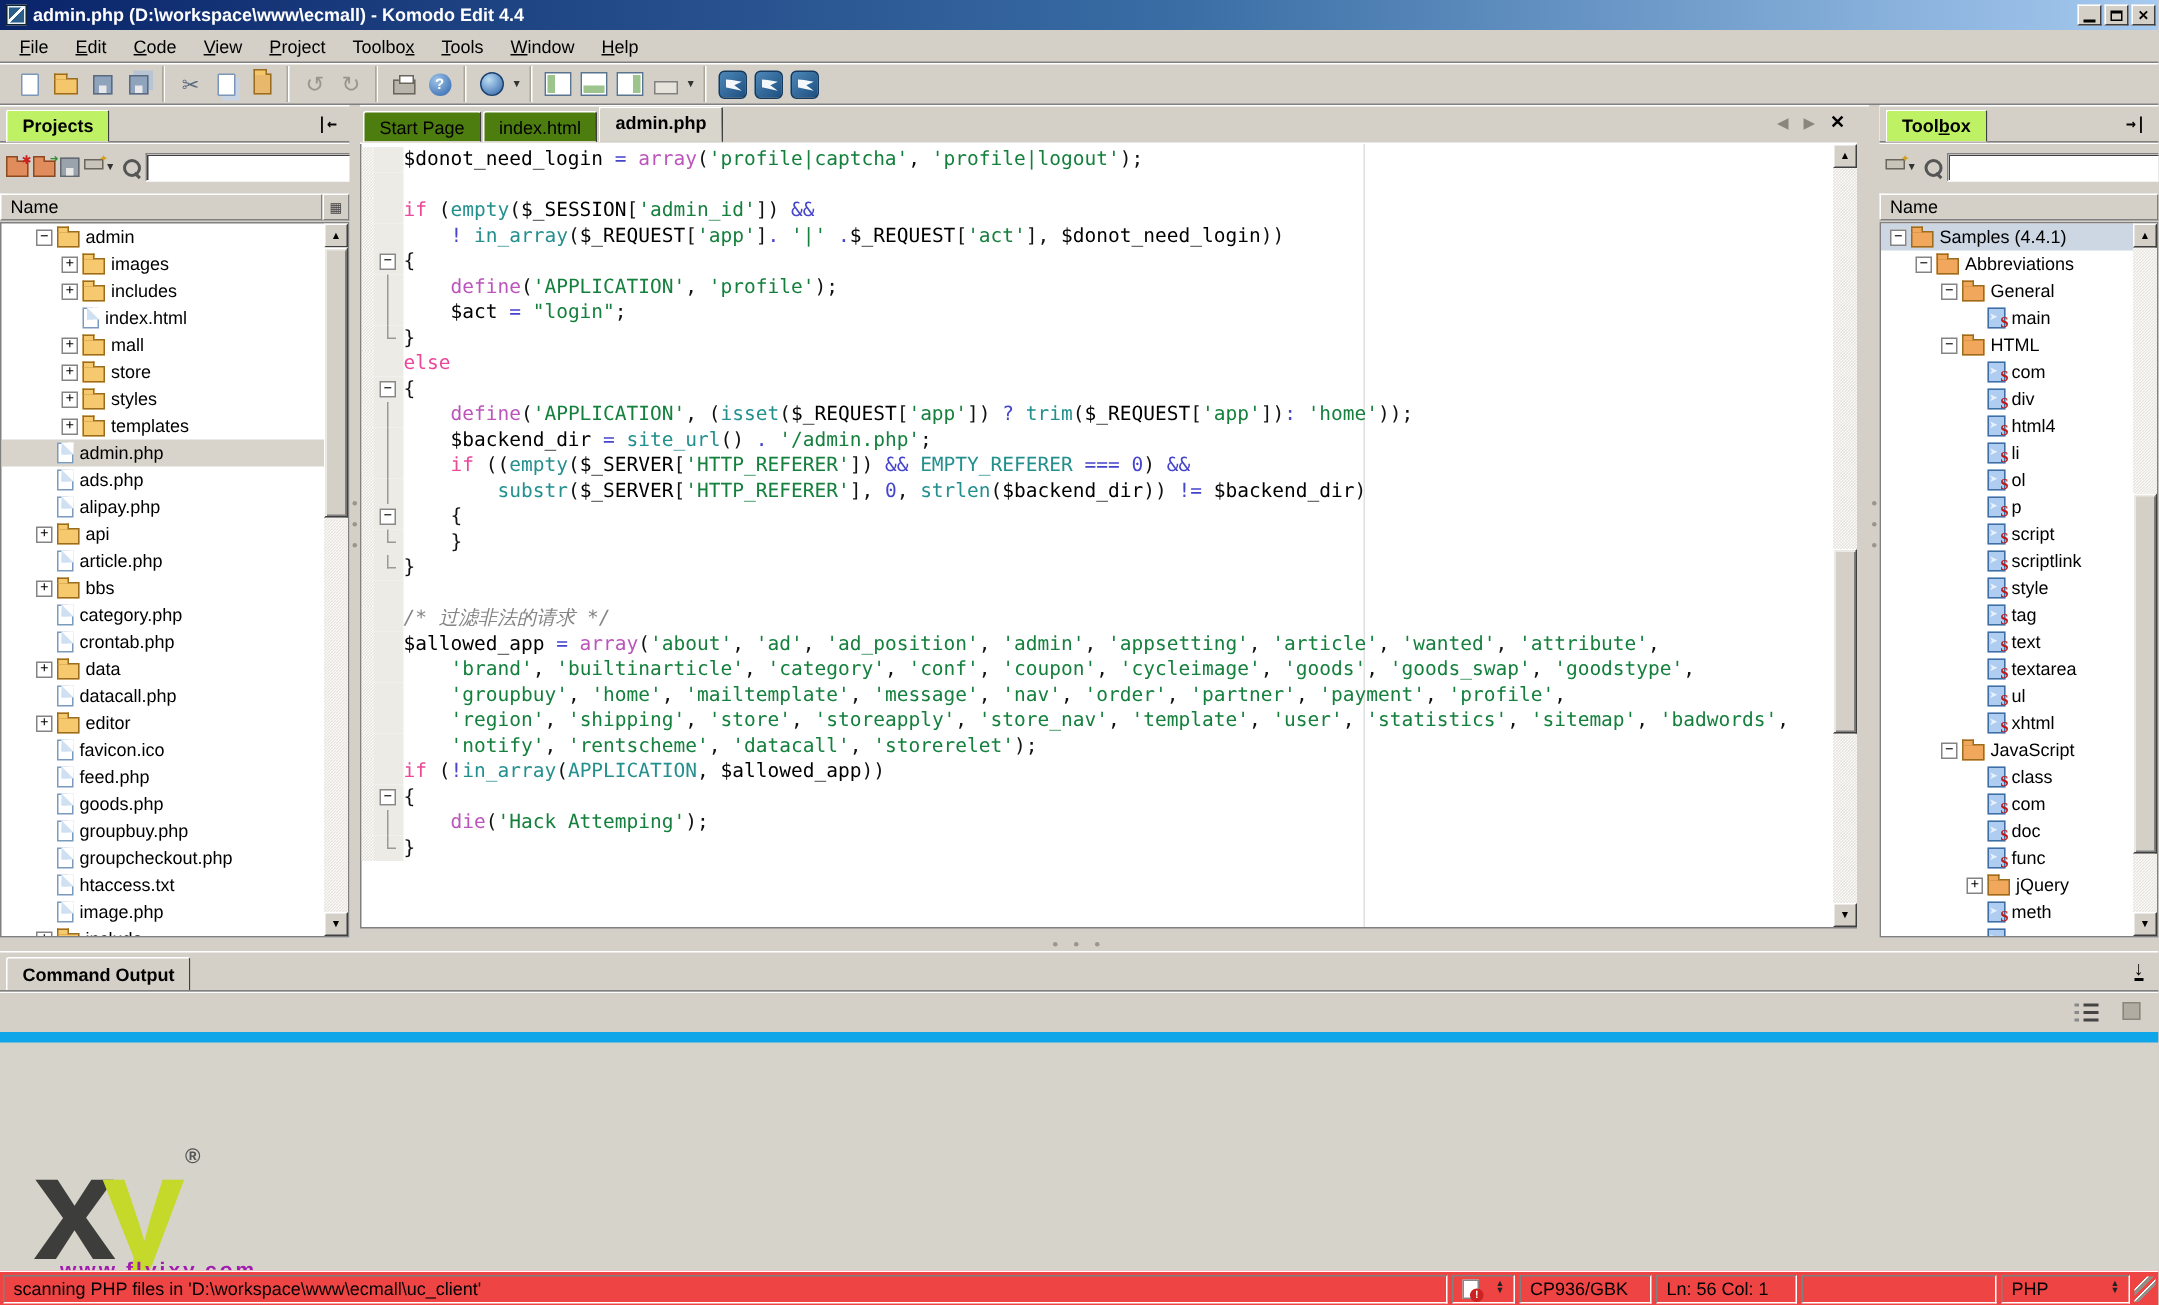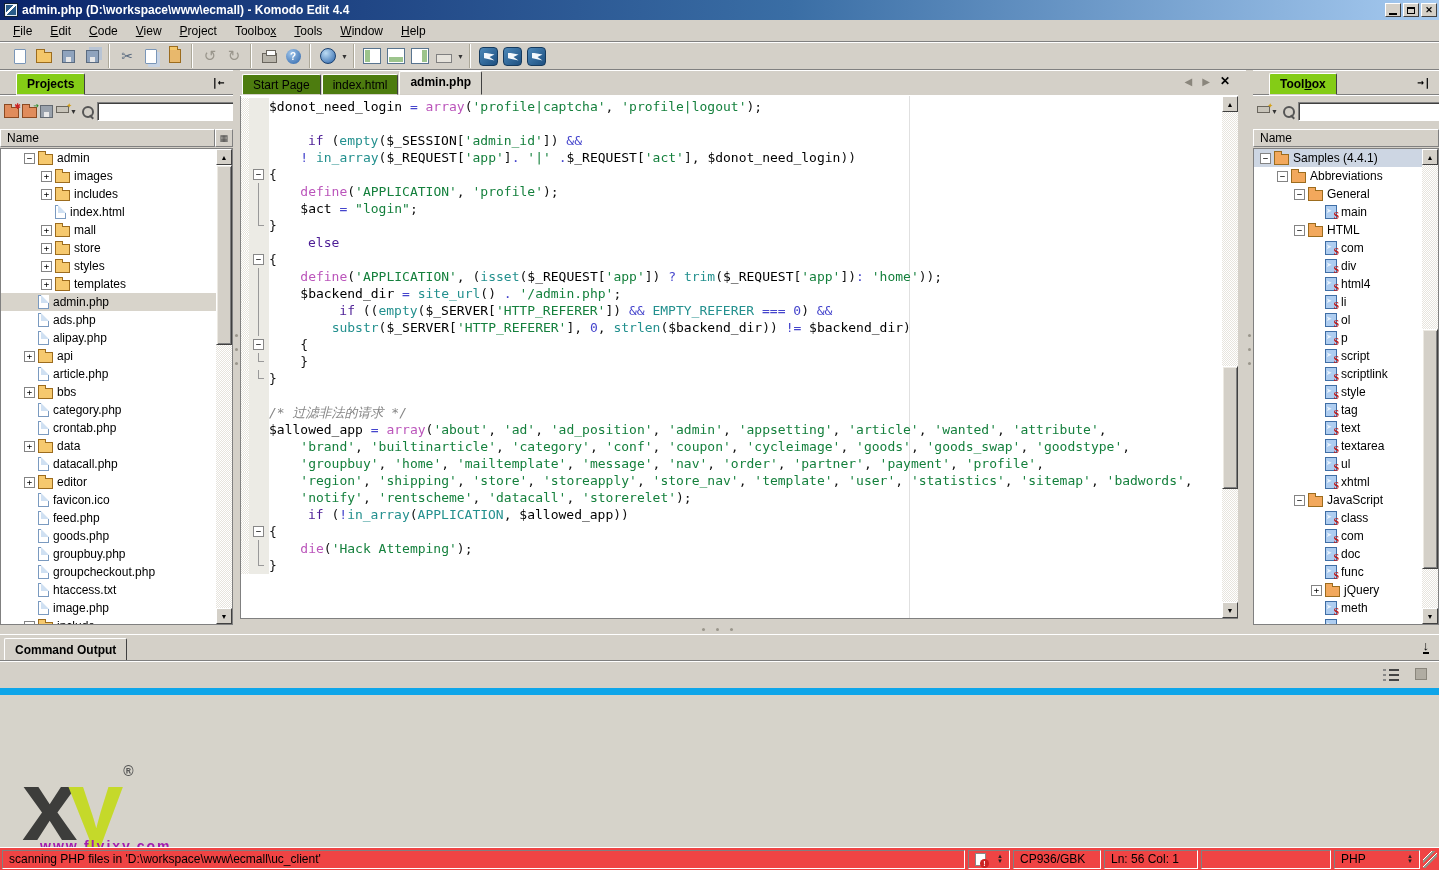--- a/index.html
+++ b/index.html
@@ -61,21 +61,21 @@
   
   .main { position:absolute; left:0; top:70px; width:1439px; height:556px; }
   .panel { position:absolute; top:0; height:556px; }
   .panel-left { left:0; width:233px; }
   .panel-right { left:1253px; width:186px; }
   .vsplit { position:absolute; top:0; height:556px; width:7px; background:#d4d0c8; }
   .vsplit .grip { position:absolute; top:50%; left:2px; width:3px; height:3px; border-radius:50%; background:#9a968c; box-shadow:0 -14px 0 #9a968c, 0 14px 0 #9a968c; }
 
   .panel-tabbar { height:25px; position:relative; border-bottom:1px solid #808080; box-shadow:0 1px 0 #fff; }
   .panel-tab { position:absolute; left:4px; top:3px; height:22px; padding:3px 10px 0; font-weight:bold;
-               background:#84cc16; border:1px solid; border-color:#fff #404040 #d4d0c8 #fff; border-radius:2px 2px 0 0;margin-left:12px; }
+               background:#bef264; border:1px solid; border-color:#fff #404040 #d4d0c8 #fff; border-radius:2px 2px 0 0; }
   .panel-tab u { text-decoration:underline; }
   .panel-collapse { position:absolute; right:6px; top:5px; width:18px; height:15px; display:flex; align-items:center; justify-content:center;
                     font-family:"DejaVu Sans Mono",monospace; font-size:11px; font-weight:bold; }
   .panel-tools { height:32px; display:flex; align-items:center; padding:0 4px; gap:3px; }
   .pt-icon { width:22px; height:22px; display:flex; align-items:center; justify-content:center; position:relative; }
   .i-folder-red { width:15px; height:11px; background:#e08c5c; border:1px solid #8c4a22; position:relative; margin-top:3px; }
   .i-folder-red::before { content:""; position:absolute; left:-1px; top:-4px; width:6px; height:3px; background:#e08c5c; border:1px solid #8c4a22; border-bottom:none; }
   .i-folder-red::after { content:"✱"; position:absolute; right:-3px; top:-6px; color:#cc2222; font-size:8px; }
   .pt-icon.no-star .i-folder-red::after { content:"➜"; color:#2c8c2c; font-size:7px; }
   .i-filter { width:13px; height:13px; position:relative; }
@@ -128,21 +128,21 @@
   .code-lines { position:absolute; left:0; top:2px; right:0; font:13px/17px "DejaVu Sans Mono",monospace; }
   .code-line { height:17px; display:flex; white-space:pre; }
   .fold-cell { width:28px; min-width:28px; position:relative; }
   .fold-strip { position:absolute; left:0; top:0; bottom:0; width:8px; }
   .fold-mid { position:absolute; left:8px; top:0; bottom:0; width:20px; background:#ecebe5; }
   .fold-box { position:absolute; left:12px; top:3px; width:11px; height:11px; background:#fff; border:1px solid #888;
               display:flex; align-items:center; justify-content:center; font:9px/9px "DejaVu Sans Mono",monospace; z-index:2; }
   .fold-vline { position:absolute; left:17px; top:0; bottom:0; width:1px; background:#999; z-index:1; }
   .fold-vline.half { bottom:8px; }
   .fold-tick { position:absolute; left:17px; top:8px; width:6px; height:1px; background:#999; }
-  .tk-k { color:#4c1d95;padding-left:39px; } .tk-o { color:#4444cc; } .tk-f { color:#23908e; }
+  .tk-k { color:#ec4899; } .tk-o { color:#4444cc; } .tk-f { color:#23908e; }
   .tk-b { color:#bb55bb; } .tk-s { color:#15803d; } .tk-n { color:#4444cc; }
   .tk-c { color:#858585; font-style:italic; } .tk-p { color:#111; } .tk-v { color:#000; }
   .code-text { white-space:pre; font-family:"DejaVu Sans Mono","DejaVu Sans",monospace; }
   .editor .sb-v { top:26px; bottom:8px; }
   .hsplit-strip { position:absolute; left:0; right:0; bottom:0; height:8px; background:#d4d0c8; border-top:1px solid #808080; }
 
   
   .out-tabbar { position:absolute; left:0; top:634px; width:1439px; height:26px; background:#d4d0c8; border-top:1px solid #fff; position:absolute; }
   .out-tab { position:absolute; left:4px; top:3px; height:23px; padding:4px 10px 0; font-weight:bold; background:#d4d0c8;
              border:1px solid; border-color:#fff #404040 #d4d0c8 #fff; border-radius:2px 2px 0 0; }

